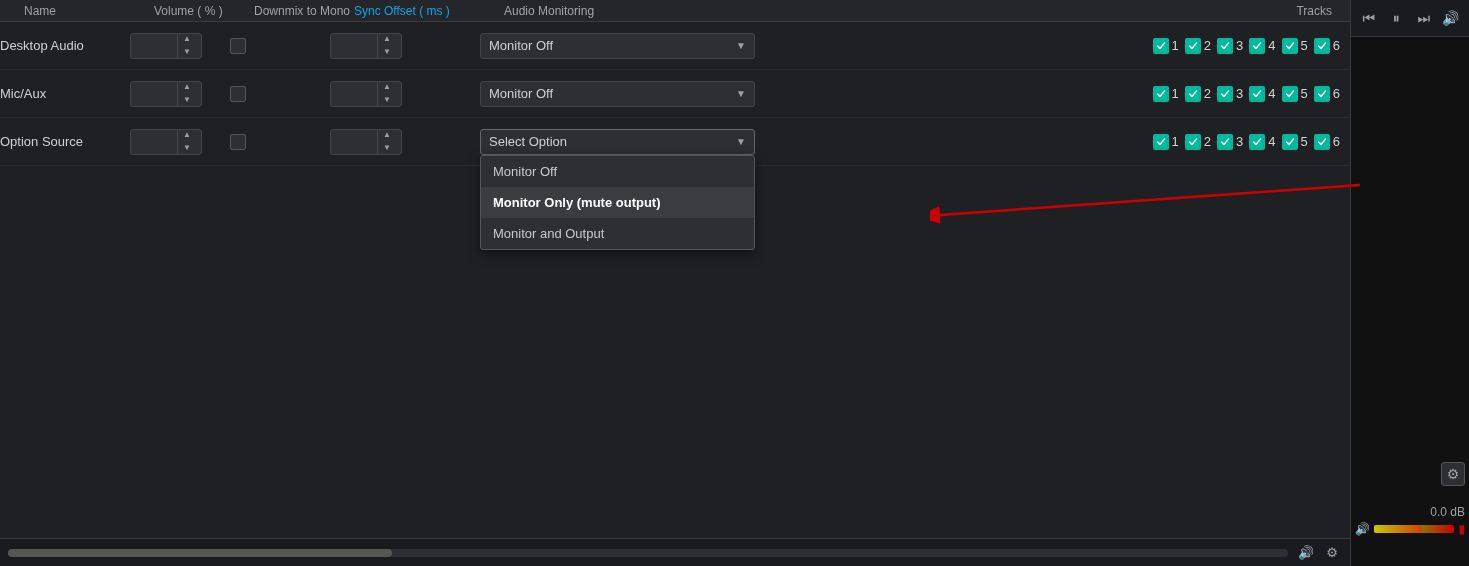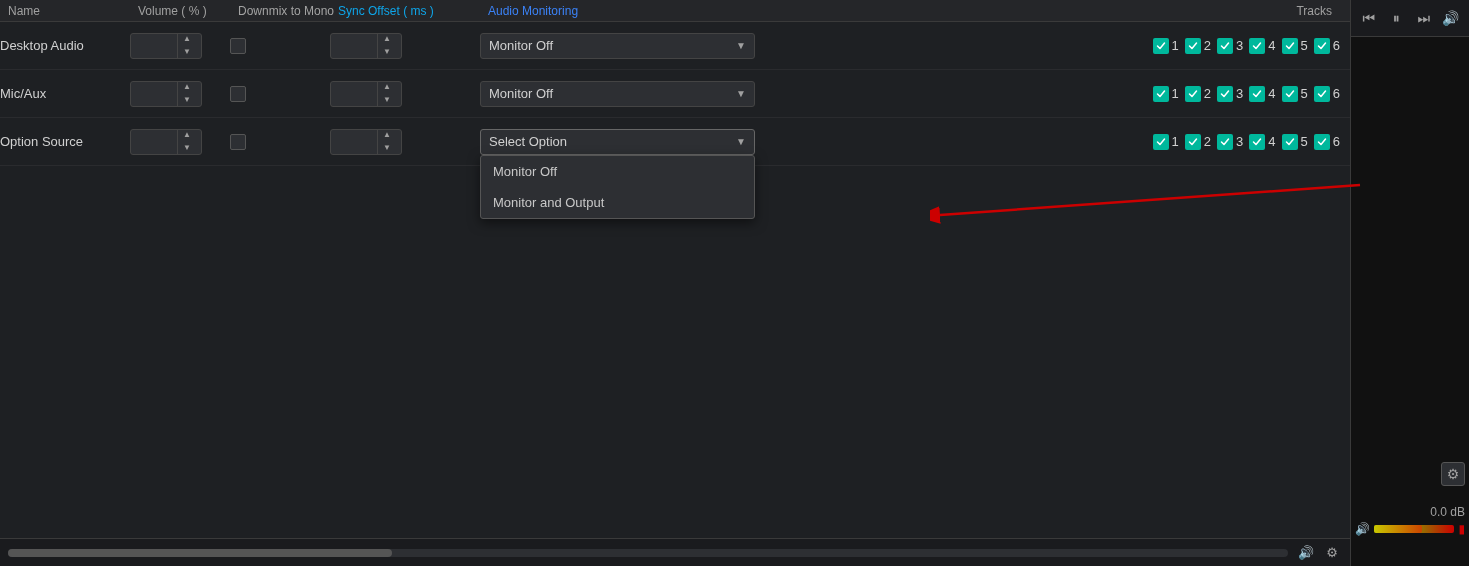--- a/index.html
+++ b/index.html
@@ -22,25 +22,25 @@
 
     .table-header {
       display: flex;
       align-items: center;
       padding: 4px 8px;
       border-bottom: 1px solid #3a3a3a;
       background-color: #252629;
       height: 22px;
     }
 
-    .col-name { width: 130px; font-size: 12px; color: #a0a0a0; }
+    .col-name { width: 130px; font-size: 12px; color: #a0a0a0; margin-left: 16px; }
     .col-volume { width: 100px; font-size: 12px; color: #a0a0a0; }
     .col-downmix { width: 100px; font-size: 12px; color: #a3a3a3; }
     .col-sync { width: 150px; font-size: 12px; color: #0ea5e9; }
-    .col-monitoring { width: 300px; font-size: 12px; color: #3b82f6; }
+    .col-monitoring { width: 300px; font-size: 12px; color: #a3a3a3; }
     .col-tracks { flex: 1; font-size: 12px; color: #a0a0a0; text-align: right; padding-right: 10px; }
 
     .table-row {
       display: flex;
       align-items: center;
       padding: 6px 0;
       border-bottom: 1px solid #2a2b2e;
       height: 48px;
     }
 
@@ -579,20 +579,21 @@
         </div>
       </div>
       <div class="row-monitoring" style="position:relative; z-index:200;">
         <div class="select-box" style="border-color: #666;">
           <span>Select Option</span>
           <span class="arrow">▼</span>
         </div>
 
         <div class="dropdown-open">
           <div class="dropdown-item">Monitor Off</div>
+          <div class="dropdown-item highlighted">Monitor Only (mute output)</div>
           <div class="dropdown-item">Monitor and Output</div>
         </div>
       </div>
       <div class="row-tracks">
         <div class="track-item">
           <div class="track-checkbox">
             <svg viewBox="0 0 10 10" fill="none">
                 <polyline points="1.5,5 4,7.5 8.5,2" stroke="white" stroke-width="1.5" stroke-linecap="round" stroke-linejoin="round"></polyline>
               </svg>
           </div>

